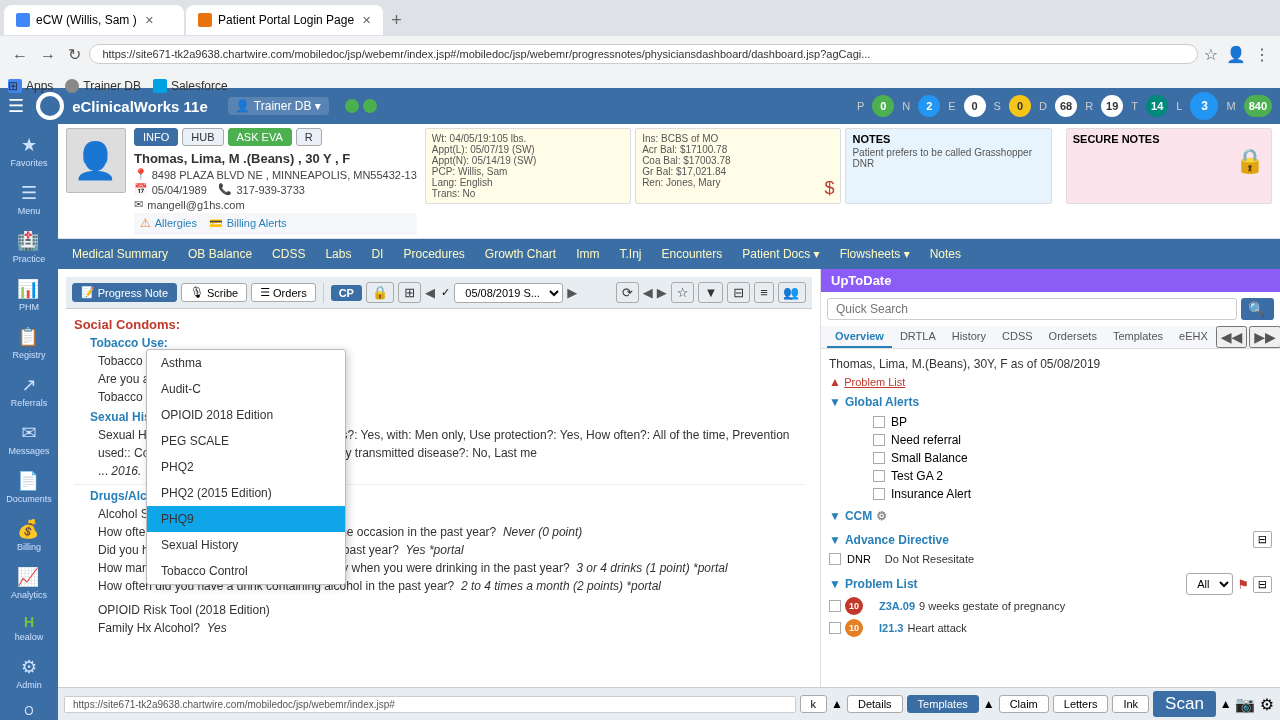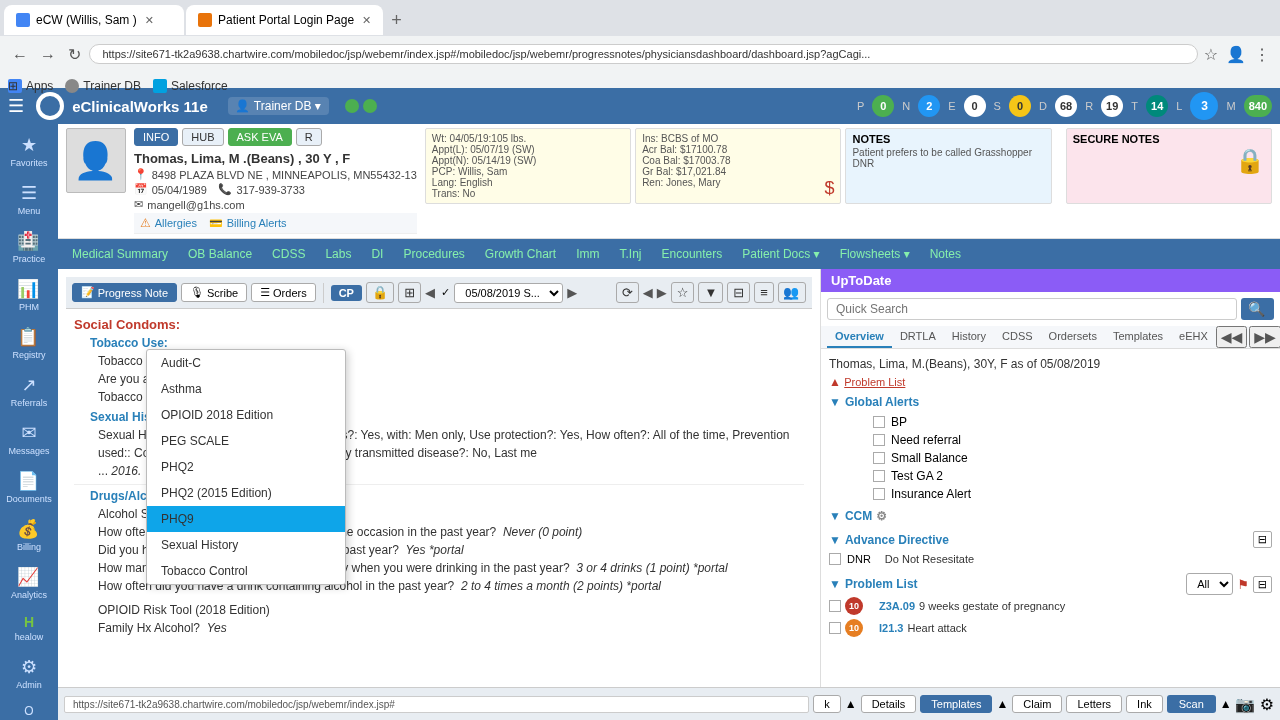--- a/index.html
+++ b/index.html
@@ -65,21 +65,21 @@
     .info-cards { display: flex; gap: 4px; flex: 1; }
     .info-card { flex: 1; background: #fffde7; border: 1px solid #ddd; border-radius: 2px; padding: 4px 6px; font-size: 11px; }
     .info-card.notes-card { background: #e8f4fd; }
     .info-card.secure-card { background: #fce4ec; margin-left: 10px; }
     .info-card-title { font-weight: bold; font-size: 11px; margin-bottom: 2px; }
     .info-card-text { font-size: 10px; color: #555; }
     .lock-icon { font-size: 24px; color: #b71c1c; float: right; }
 
     
     .nav-tabs { background: #3b6ea5; display: flex; align-items: center; height: 30px; padding: 0 4px; }
-    .nav-tab-item { color: #86efac; font-size: 12px; padding: 4px 10px; cursor: pointer; white-space: nowrap; }
+    .nav-tab-item { color: #fef9c3; font-size: 12px; padding: 4px 10px; cursor: pointer; white-space: nowrap; }
     .nav-dropdown { display: flex; align-items: center; gap: 3px; }
 
     
     .toolbar { background: #e8edf2; border-bottom: 1px solid #ccc; padding: 3px 6px; display: flex; align-items: center; gap: 4px; height: 32px; }
     .toolbar-btn { background: #fff; border: 1px solid #aaa; border-radius: 3px; padding: 2px 8px; font-size: 11px; cursor: pointer; display: flex; align-items: center; gap: 3px; }
     .toolbar-btn.active { background: #3b6ea5; color: #fff; border-color: #3b6ea5; }
     .toolbar-sep { width: 1px; height: 20px; background: #ccc; margin: 0 3px; }
     .cp-btn { background: #3b6ea5; color: #fff; border: none; border-radius: 3px; padding: 2px 8px; font-size: 11px; cursor: pointer; font-weight: bold; }
     .toolbar-right { margin-left: auto; display: flex; align-items: center; gap: 4px; }
     .date-select { background: #fff; border: 1px solid #aaa; border-radius: 3px; padding: 2px 6px; font-size: 11px; }
@@ -129,21 +129,21 @@
     .select-all { padding: 3px 6px; font-size: 11px; border: 1px solid #aaa; border-radius: 3px; background: #fff; cursor: pointer; }
     .icon-btn-sm { font-size: 11px; padding: 1px 4px; border: 1px solid #aaa; border-radius: 2px; background: #fff; cursor: pointer; }
     .ad-item { display: flex; align-items: center; gap: 6px; padding: 2px 0; font-size: 11px; }
     .ad-checkbox { width: 12px; height: 12px; border: 1px solid #aaa; background: #fff; display: inline-block; }
     .ad-value { color: #c0392b; }
 
     
     .bottom-toolbar { background: #e8edf2; border-top: 1px solid #ccc; height: 32px; display: flex; align-items: center; padding: 16px 6px; gap: 4px; }
     .bottom-btn { background: #fff; border: 1px solid #aaa; border-radius: 3px; padding: 2px 10px; font-size: 11px; cursor: pointer; }
     .bottom-btn.active { background: #3b6ea5; color: #fff; border-color: #3b6ea5; }
-    .scan-btn { background: #3b6ea5; color: #fff; border: none; border-radius: 3px; padding: 3px 12px; font-size: 11px; cursor: pointer; }
+    .scan-btn { background: #3b6ea5; color: #fff; border: none; border-radius: 3px; padding: 3px 12px; font-size: 17px; cursor: pointer; }
     .url-bar { background: #fff; border: 1px solid #ccc; border-radius: 2px; padding: 2px 8px; font-size: 10px; color: #555; flex: 1; }
 
     
     hr { border: none; border-top: 1px solid #eee; margin: 4px 0; }
 
     
     .allergy-row { display: flex; align-items: center; gap: 12px; padding: 3px 6px; background: #f5f7fa; border-bottom: 1px solid #eee; }
     .allergy-item { display: flex; align-items: center; gap: 4px; font-size: 11px; color: #2980b9; cursor: pointer; }
     .allergy-icon { font-size: 12px; color: #e67e22; }
 
@@ -413,22 +413,22 @@
             <button class="toolbar-icon-btn">⊟</button>
             <button class="toolbar-icon-btn">≡</button>
             <button class="toolbar-icon-btn">👥</button>
           </div>
         </div>
 
         <div style="position:relative;">
 
           <div class="dropdown-overlay">
             <div class="dropdown-menu">
+              <div class="dropdown-item">Asthma</div>
               <div class="dropdown-item">Audit-C</div>
-              <div class="dropdown-item">Asthma</div>
               <div class="dropdown-item">OPIOID 2018 Edition</div>
               <div class="dropdown-item">PEG SCALE</div>
               <div class="dropdown-item">PHQ2</div>
               <div class="dropdown-item">PHQ2 (2015 Edition)</div>
               <div class="dropdown-item highlighted">PHQ9</div>
               <div class="dropdown-item">Sexual History</div>
               <div class="dropdown-item">Tobacco Control</div>
             </div>
           </div>
 

